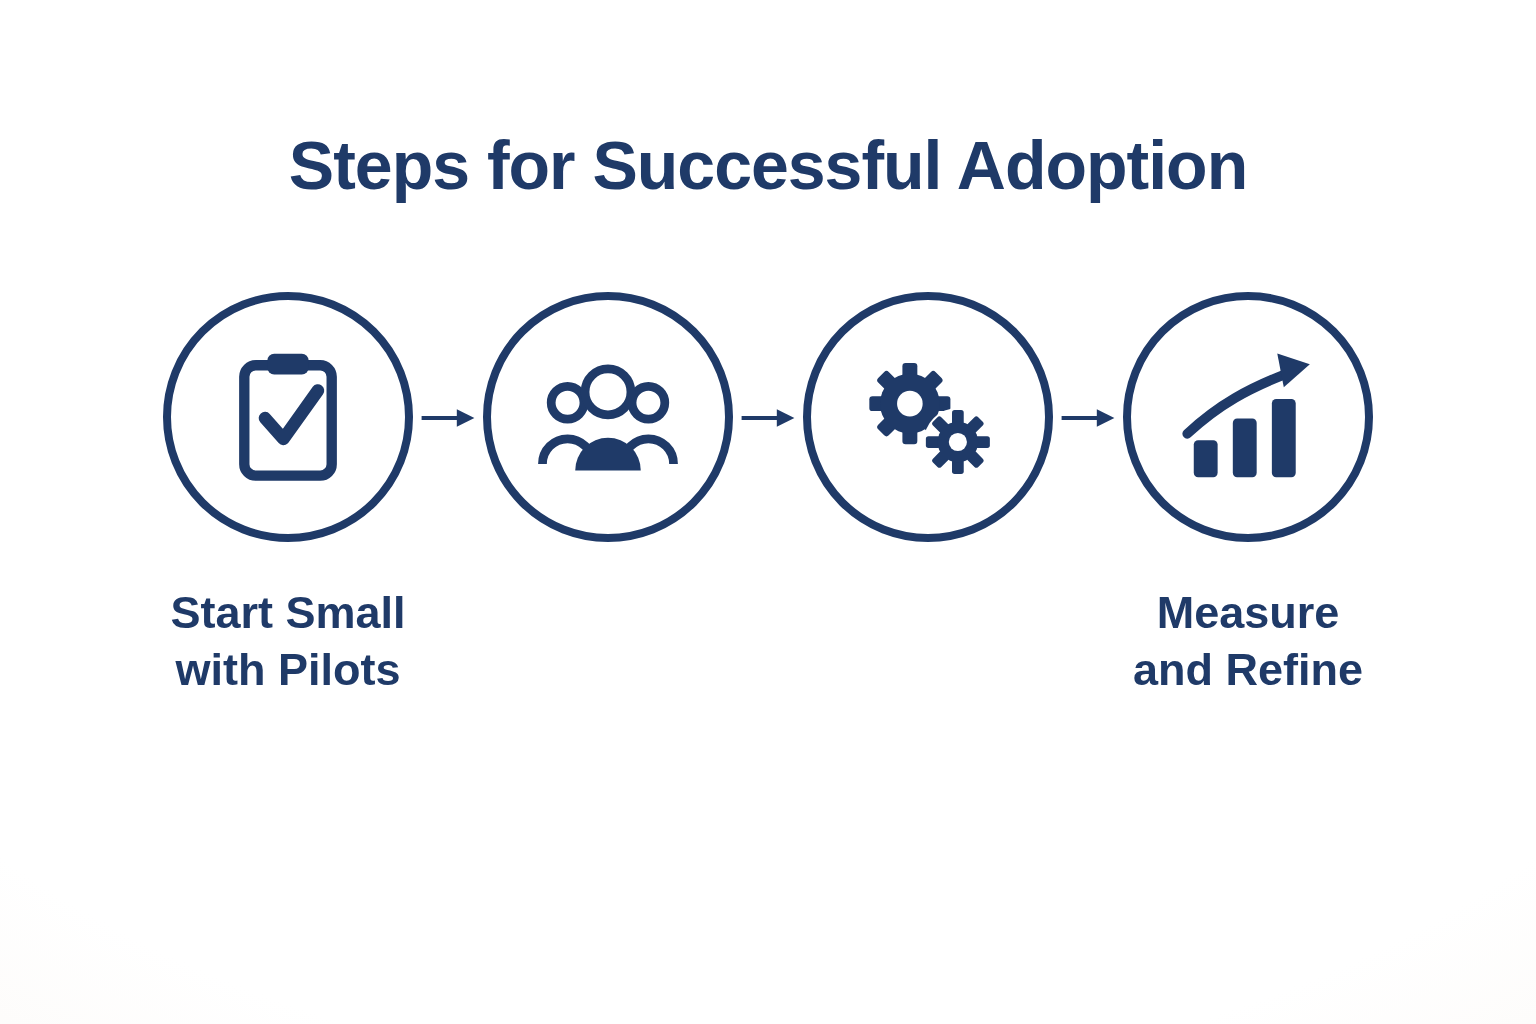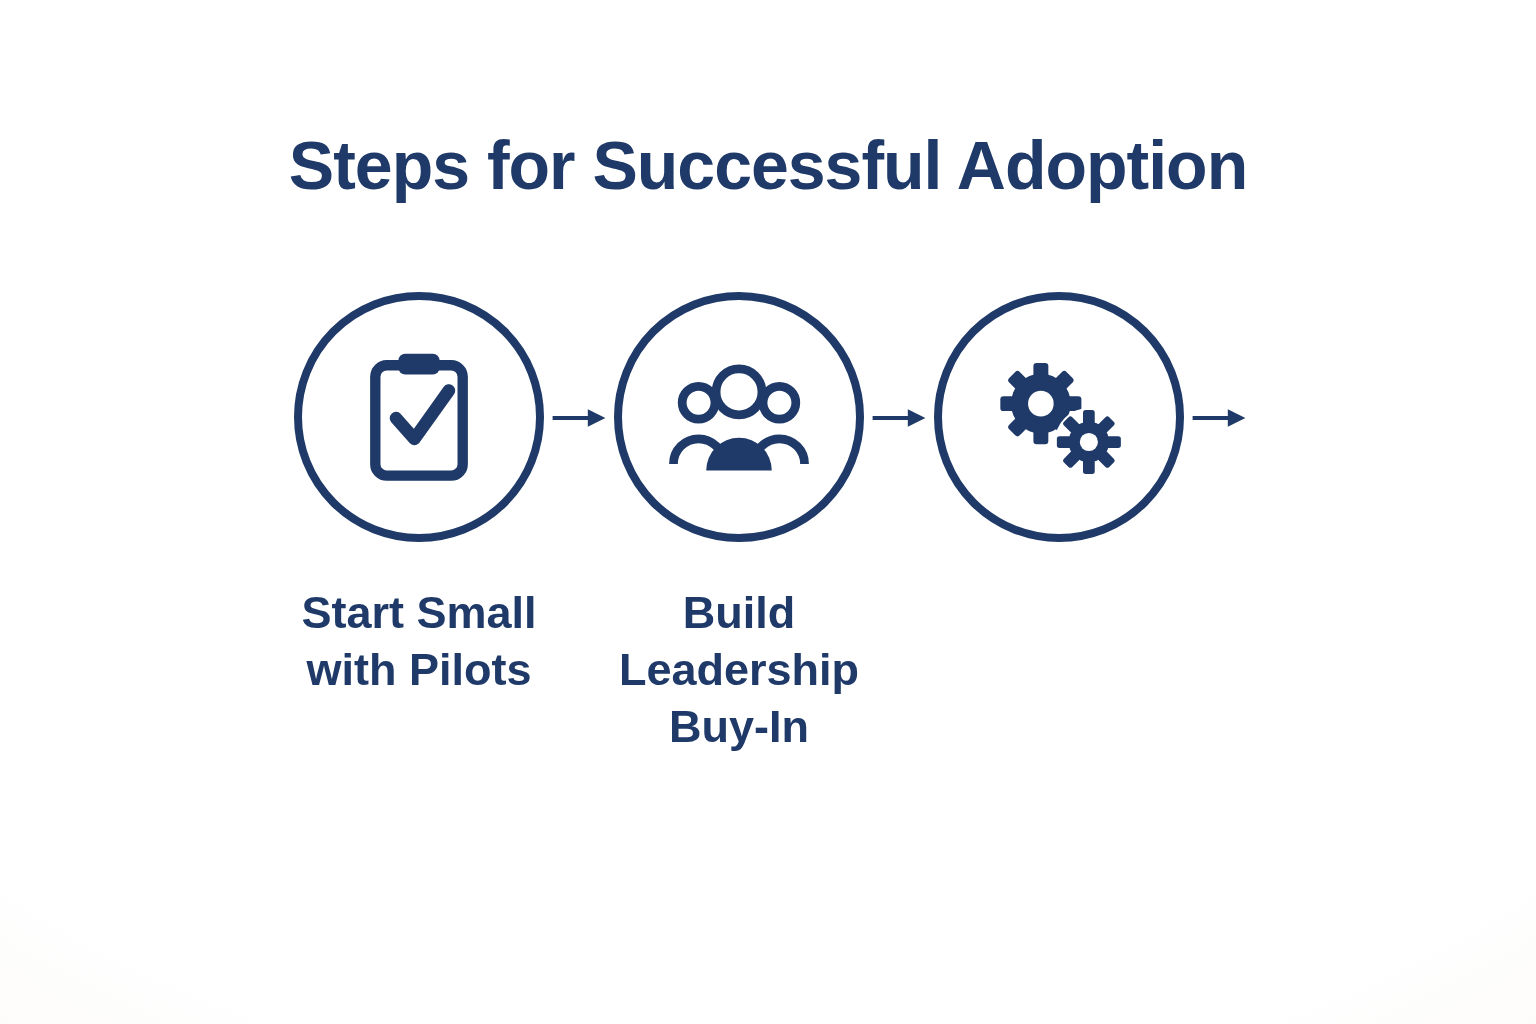--- a/index.html
+++ b/index.html
@@ -94,23 +94,20 @@
       <div class="circle">
         <svg width="164" height="142" viewBox="0 0 150 130">
           <path class="stroke" d="M15,108 a23,23 0 0 1 46,0" stroke-width="8"></path>
           <path class="stroke" d="M89,108 a23,23 0 0 1 46,0" stroke-width="8"></path>
           <circle class="stroke" cx="38" cy="52" r="15" stroke-width="8"></circle>
           <circle class="stroke" cx="112" cy="52" r="15" stroke-width="8"></circle>
           <path class="fill" d="M45,114 a30,30 0 0 1 60,0 z"></path>
           <circle class="stroke" cx="75" cy="42" r="21" stroke-width="8"></circle>
         </svg>
       </div>
-      <div class="label">Build
-Leadership
-Buy-In</div>
     </div>
 
     <div class="connector">
       <svg width="56" height="40" viewBox="0 0 70 40">
         <line class="stroke" x1="2" y1="20" x2="48" y2="20" stroke-width="5"></line>
         <polygon class="fill" points="46,9 68,20 46,31"></polygon>
       </svg>
     </div>
 
     <div class="step">
@@ -180,15 +177,28 @@
       </div>
     </div>
 
     <div class="connector">
       <svg width="56" height="40" viewBox="0 0 70 40">
         <line class="stroke" x1="2" y1="20" x2="48" y2="20" stroke-width="5"></line>
         <polygon class="fill" points="46,9 68,20 46,31"></polygon>
       </svg>
     </div>
 
+    <div class="step">
+      <div class="circle">
+        <svg width="152" height="141" viewBox="0 0 140 130">
+          <rect class="fill" x="20" y="86" width="22" height="34" rx="4"></rect>
+          <rect class="fill" x="56" y="66" width="22" height="54" rx="4"></rect>
+          <rect class="fill" x="92" y="48" width="22" height="72" rx="4"></rect>
+          <path class="stroke" d="M14,80 C 44,52 72,38 102,26" stroke-width="9" stroke-linecap="round"></path>
+          <polygon class="fill" points="97,6 127,16 103,37"></polygon>
+        </svg>
+      </div>
+      <div class="label">Measure
+and Refine</div>
+    </div>
 
   </div>
 </div>
 
 </body></html>

